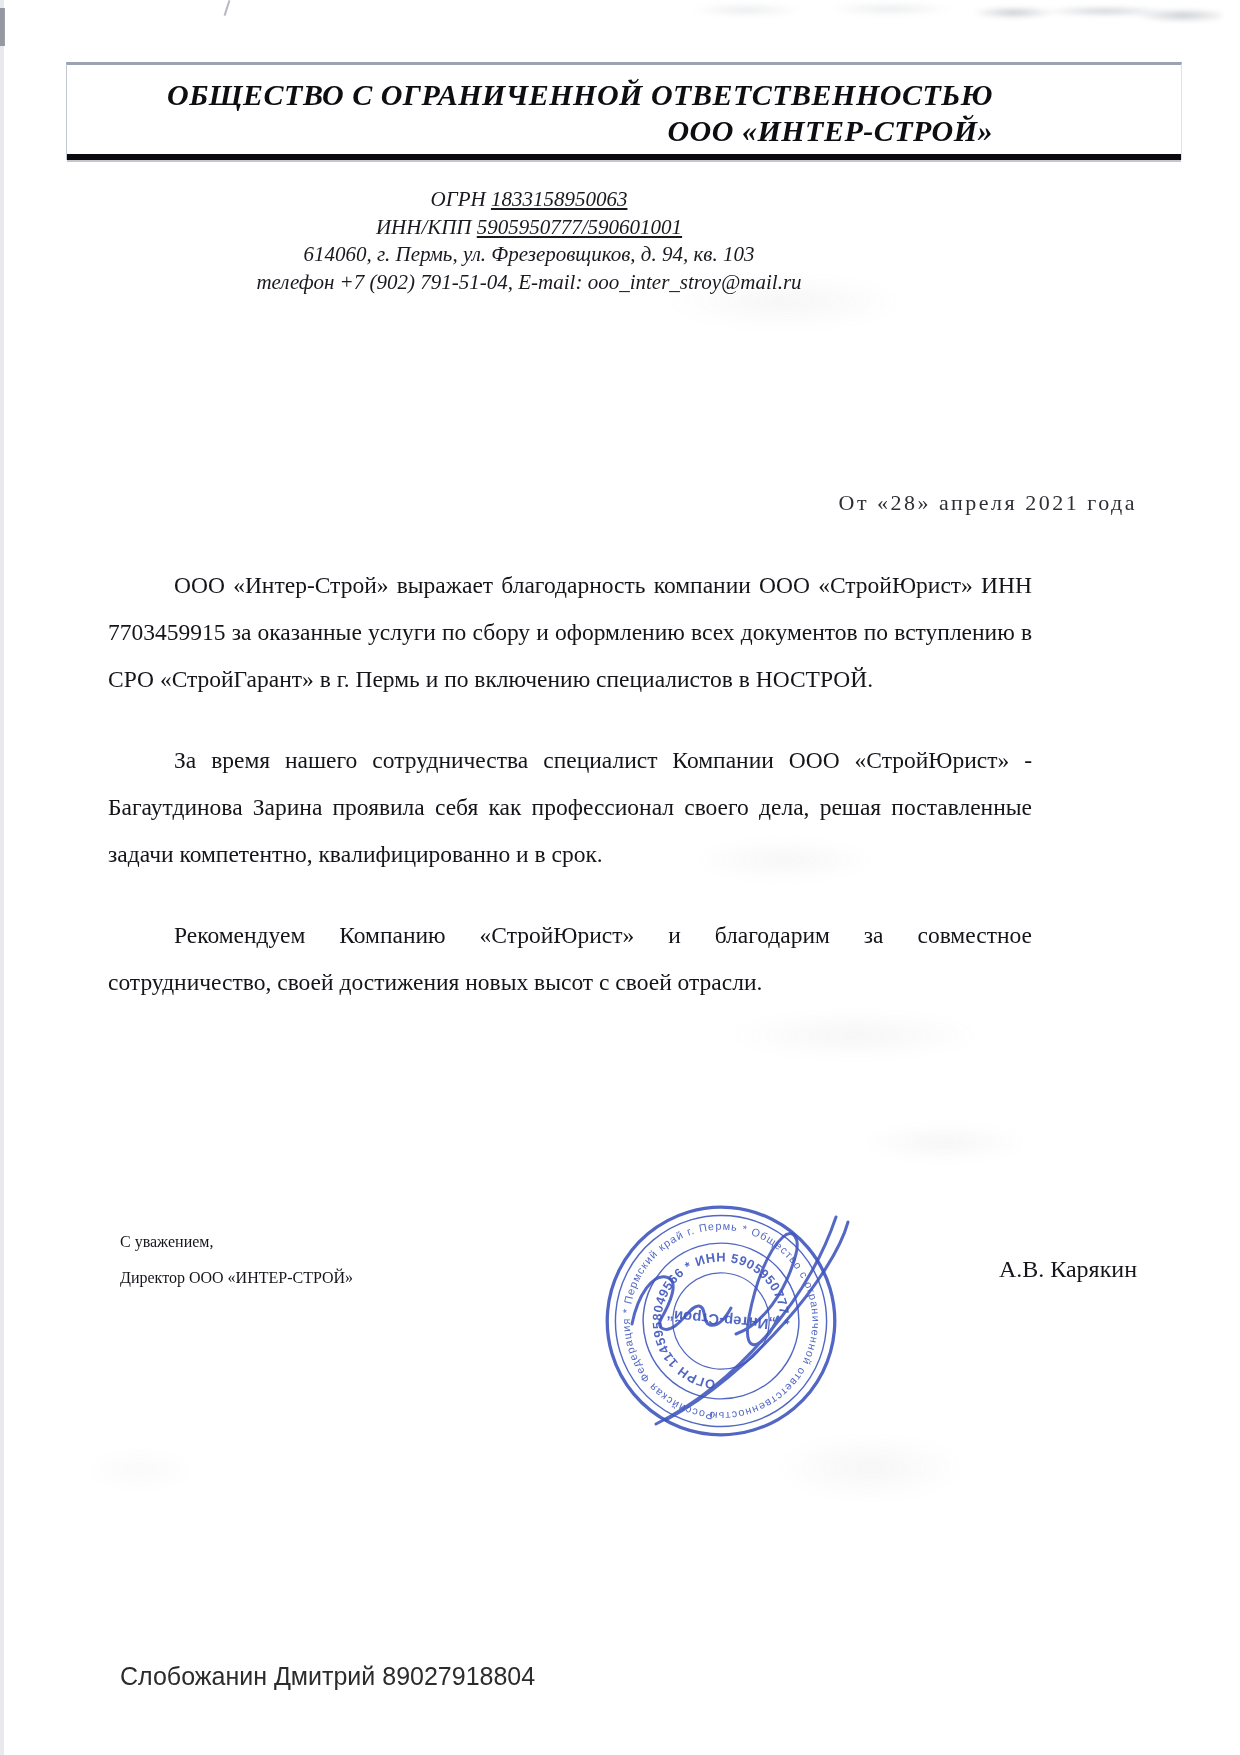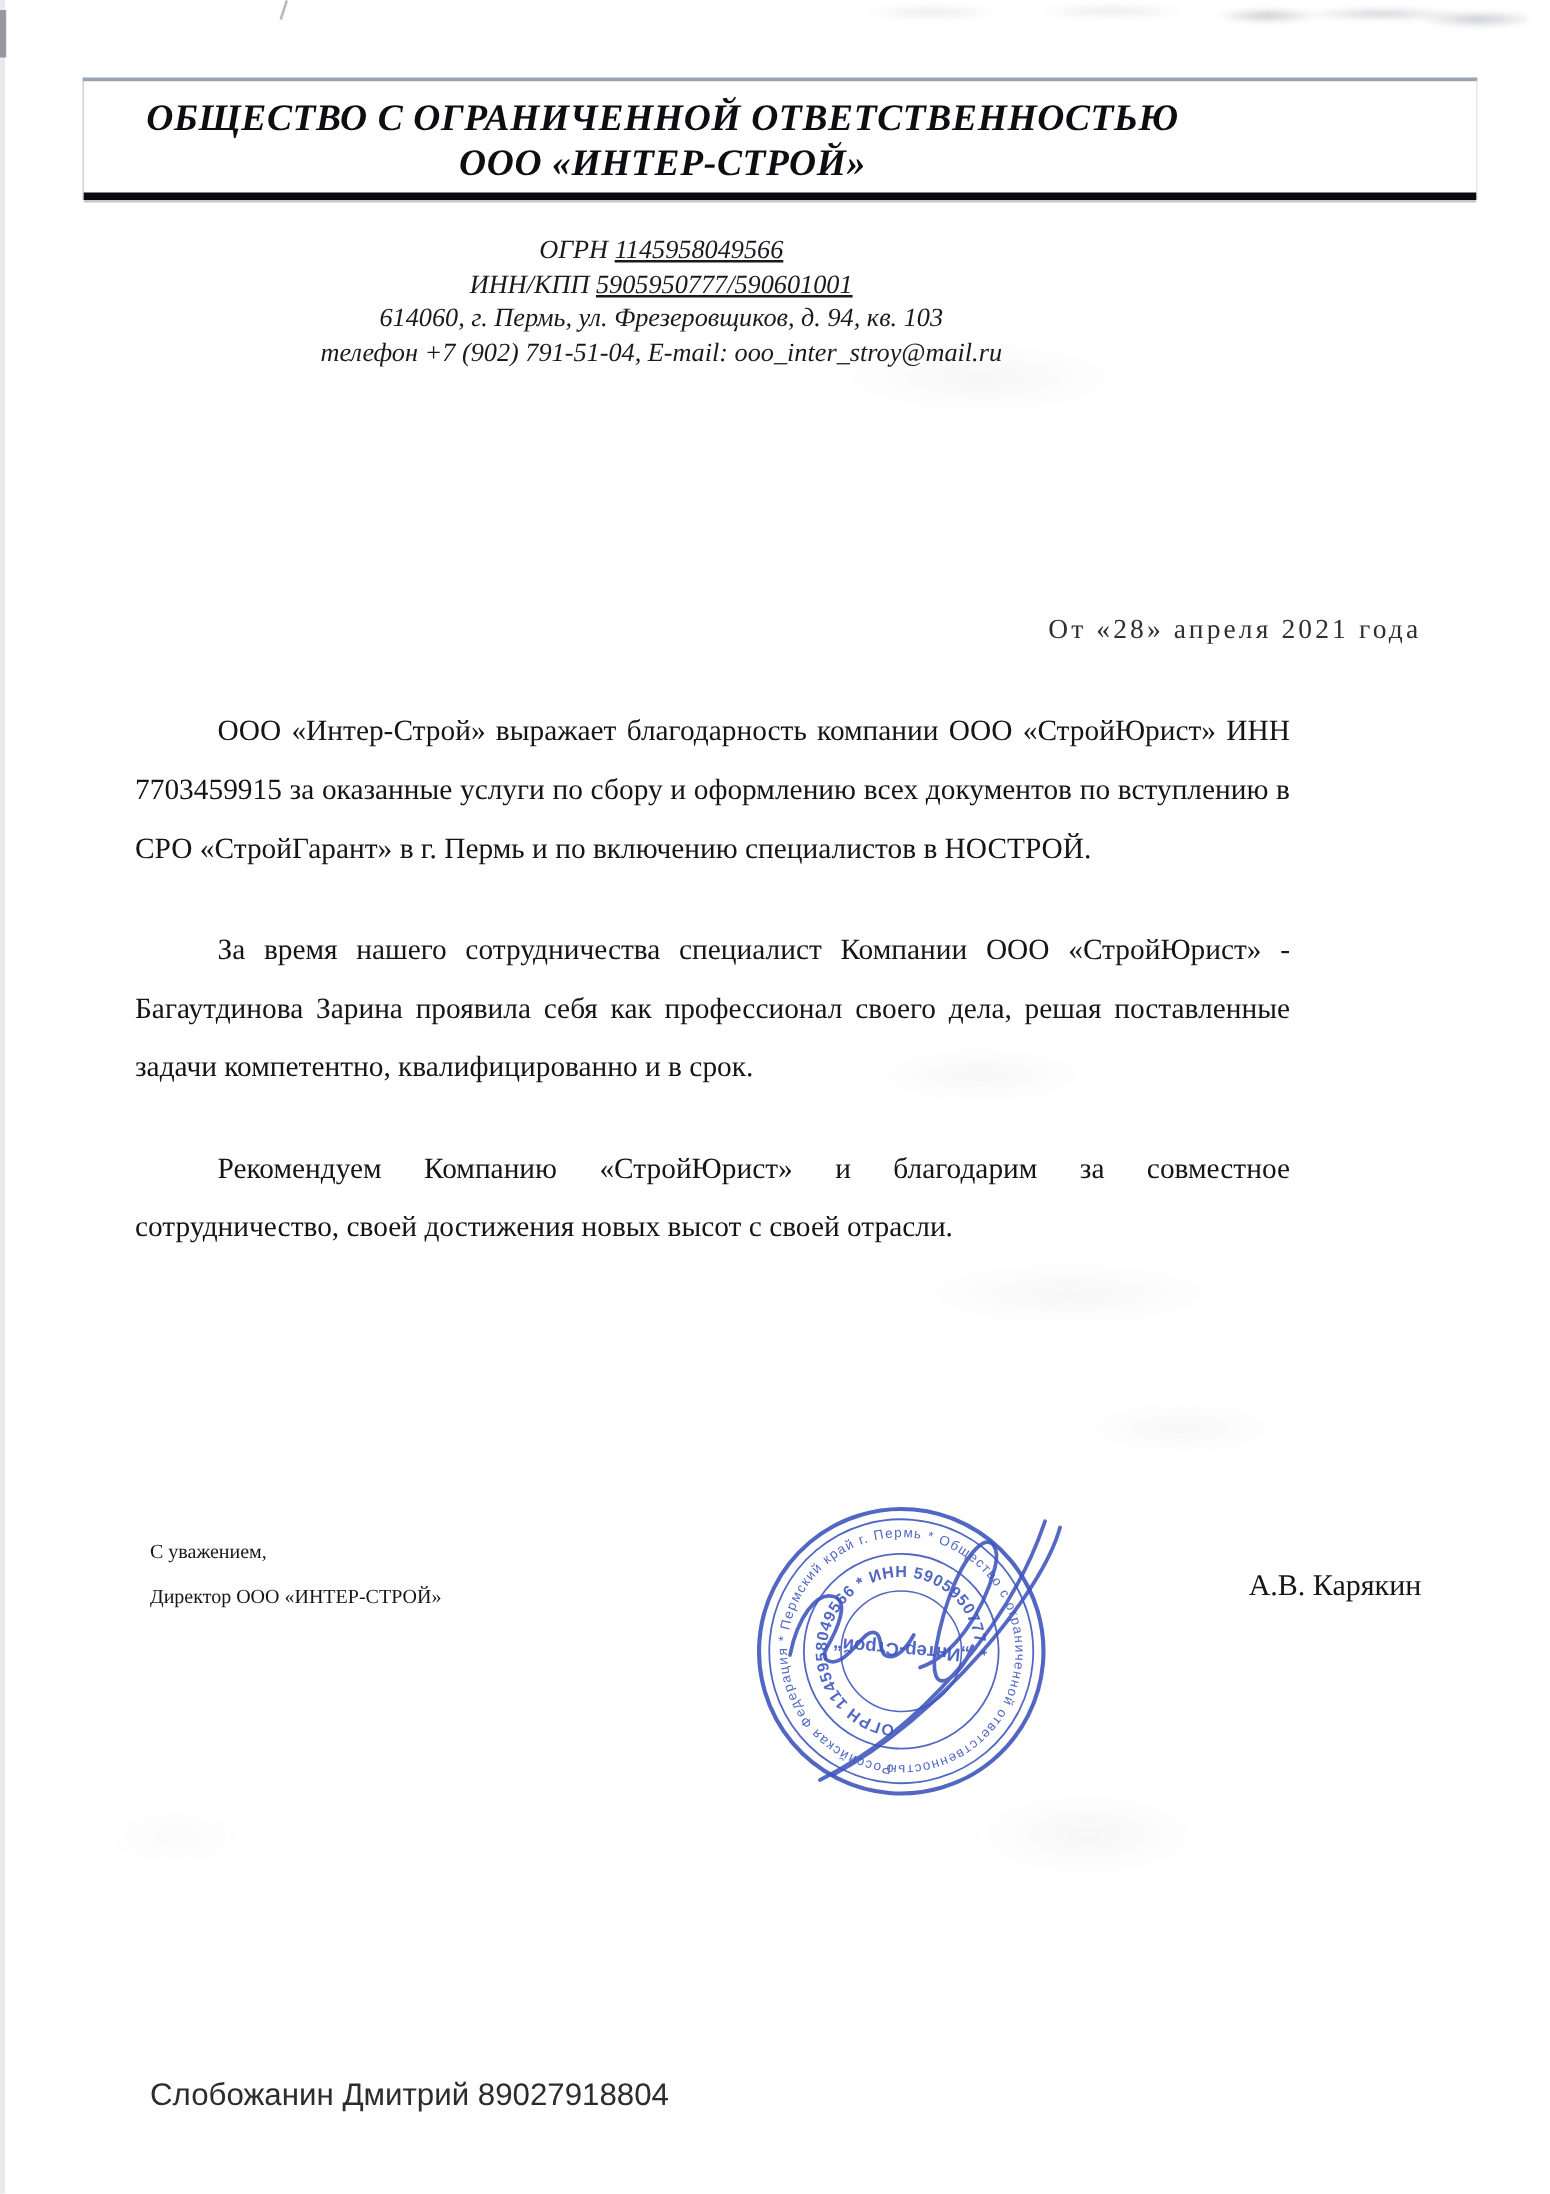--- a/index.html
+++ b/index.html
@@ -8,21 +8,21 @@
     font-family:"Liberation Serif", serif;color:#17171d;overflow:hidden;
   }
   .page{position:absolute;inset:0;}
 
   
   .letterhead{
     position:absolute;left:66px;top:62px;width:1114px;
     border-top:3px solid #9aa3b2;border-left:1px solid #c2c8d2;border-right:1px solid #dde1e8;
     background:#fff;
   }
-  .lh-text{width:926px;text-align:center;padding-top:12px;}
+  .lh-text{width:926px;text-align:right;padding-top:12px;}
   .org-type,.org-name{
     font-weight:bold;font-style:italic;font-size:30px;line-height:36px;
     color:#0d0d12;letter-spacing:0.5px;white-space:nowrap;
   }
   .rule{
     margin-top:5px;height:6px;background:#0a0a10;
     box-shadow:0 2px 0 rgba(90,95,110,0.35);
   }
   .contacts{
     position:absolute;left:66px;top:186px;width:926px;text-align:center;
@@ -103,21 +103,21 @@
 
   <div class="letterhead">
     <div class="lh-text">
       <div class="org-type">ОБЩЕСТВО С ОГРАНИЧЕННОЙ ОТВЕТСТВЕННОСТЬЮ</div>
       <div class="org-name">ООО «ИНТЕР-СТРОЙ»</div>
     </div>
     <div class="rule"></div>
   </div>
 
   <div class="contacts">
-    <div><span>ОГРН </span><span class="val">1145958049566</span></div>
+    <div><span>ОГРН </span><span class="val">1833158950063</span></div>
     <div><span>ИНН/КПП </span><span class="val">5905950777/590601001</span></div>
     <div>614060, г. Пермь,  ул. Фрезеровщиков, д. 94, кв. 103</div>
     <div>телефон +7 (902) 791-51-04, E-mail: ooo_inter_stroy@mail.ru</div>
   </div>
 
   <div class="date-line">От «28» апреля 2021 года</div>
 
   <div class="letter-body">
     <p>ООО «Интер-Строй» выражает благодарность компании ООО «СтройЮрист» ИНН 7703459915 за оказанные услуги по сбору и оформлению всех документов по вступлению в СРО «СтройГарант» в г. Пермь и по включению специалистов в НОСТРОЙ.</p>
     <p>За время нашего сотрудничества специалист Компании ООО «СтройЮрист» - Багаутдинова Зарина проявила себя как профессионал своего дела, решая поставленные задачи компетентно, квалифицированно и в срок.</p>

